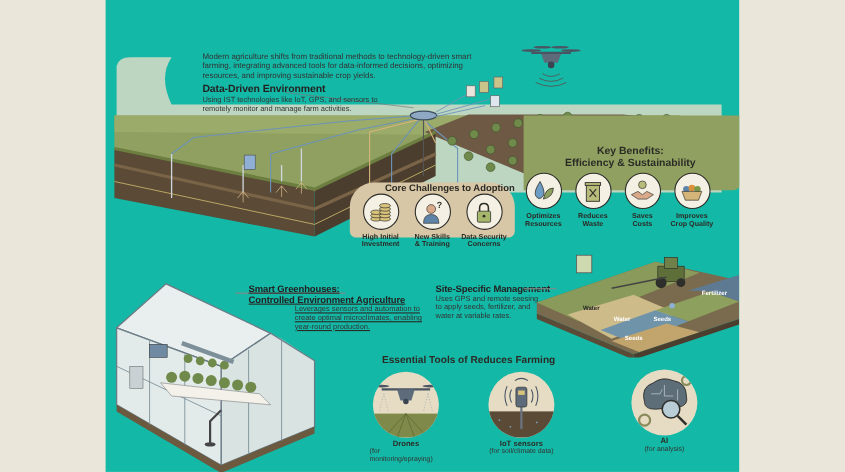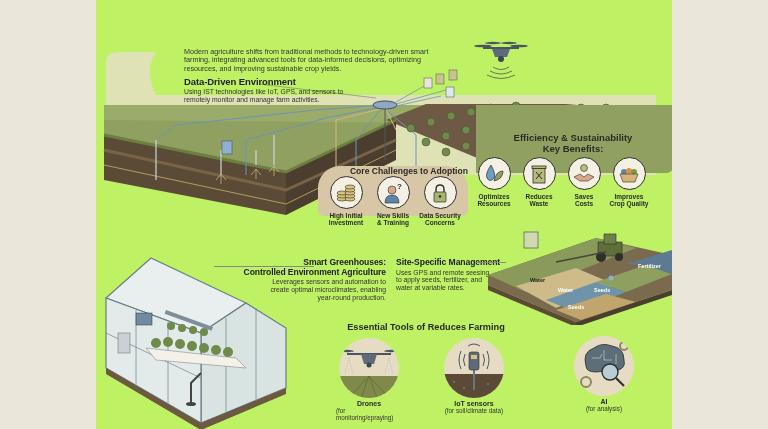--- a/index.html
+++ b/index.html
@@ -1,21 +1,21 @@
 <!DOCTYPE html>
 <html><head>
 <meta charset="utf-8">
 <style>
   * { box-sizing: border-box; margin: 0; padding: 0; }
   html, body { width: 768px; height: 429px; overflow: hidden; }
   body { background: #ece7dc; font-family: "Liberation Sans", sans-serif; color: #2b2b26; position: relative; }
   .side { position: absolute; top: 0; bottom: 0; background: #ebe6da; }
   .side.left { left: 0; width: 96px; }
   .side.right { right: 0; width: 96px; }
-  .panel { position: absolute; left: 96px; top: 0; width: 576px; height: 429px; background: #bef264; overflow: hidden; }
+  .panel { position: absolute; left: 96px; top: 0; width: 576px; height: 429px; background: #14b8a6; overflow: hidden; }
   .abs { position: absolute; }
   .intro { left: 88px; top: 48px; width: 250px; font-size: 7.2px; line-height: 8.3px; color: #333; }
   .h-sec { font-weight: bold; font-size: 9.5px; color: #222; letter-spacing: -0.1px; }
   .small { font-size: 6.8px; line-height: 7.8px; color: #333; }
   .title-principles { left: 400px; top: 62px; width: 110px; text-align: center; font-weight: bold; font-size: 9.5px; line-height: 11px; }
   .kb-title { left: 392px; top: 132px; width: 170px; text-align: center; font-weight: bold; font-size: 9.5px; line-height: 11px; }
   .circle-ico { width: 33px; height: 33px; border-radius: 50%; border: 1.6px solid #2e2e2a; background: #f4f0e4; display: flex; align-items: center; justify-content: center; }
   .lbl { font-size: 6.5px; line-height: 7.3px; font-weight: bold; text-align: center; color: #2b2b26; }
   .benefit { position: absolute; top: 157px; width: 46px; display: flex; flex-direction: column; align-items: center; gap: 3px; }
   .challenge-box { left: 222px; top: 166px; width: 150px; height: 50px; background: #d8c7a6; border-radius: 22px 22px 6px 6px; }
@@ -134,22 +134,22 @@
   </svg>
 
   <div class="abs intro">Modern agriculture shifts from traditional methods to technology-driven smart farming, integrating advanced tools for data-informed decisions, optimizing resources, and improving sustainable crop yields.</div>
   <div class="abs h-sec" style="left:88px;top:76px;">Data-Driven Environment</div>
   <div class="abs small" style="left:88px;top:88px;width:160px;">Using IST technologies like IoT, GPS, and sensors to remotely monitor and manage farm activities.</div>
 
 
   <div class="abs" style="left:380px;top:105px;width:198px;height:68px;background:#8fa060;border-radius:0 0 8px 0;z-index:0;"></div>
 
   <div class="abs kb-title" style="z-index:2">
+    <div>Key Benefits:</div>
     <div>Efficiency &amp; Sustainability</div>
-    <div>Key Benefits:</div>
   </div>
 
   <div class="benefit" style="left:375px;z-index:2;">
     <div class="circle-ico">
       <svg width="22" height="22">
           <path d="M8 2 Q2 11 4 15 Q7 20 11 15 Q13 11 8 2Z" fill="#6d9cc4" stroke="#2e2e2a" stroke-width="0.7"></path>
           <path d="M11 18 Q13 8 20 8 Q20 16 11 18Z" fill="#8ea05e" stroke="#2e2e2a" stroke-width="0.7"></path>
         </svg>
     </div>
     <div class="lbl">
@@ -276,21 +276,21 @@
         <circle cx="108" cy="94" r="4"></circle>
     </g>
     <rect x="70" y="72" width="50" height="4" fill="#7d8f98" transform="rotate(20 70 72)"></rect>
     <rect x="22" y="95" width="12" height="20" fill="#c9d1d4" stroke="#666" stroke-width="0.5"></rect>
     <rect x="40" y="75" width="16" height="12" fill="#6f8aa2" stroke="#333" stroke-width="0.5"></rect>
     <path d="M95 165 L95 145 L105 135" stroke="#444" stroke-width="2" fill="none"></path>
     <ellipse cx="95" cy="166" rx="5" ry="2" fill="#444"></ellipse>
   </svg>
   <div class="abs" style="left:118px;top:266px;width:100px;height:1px;background:#888;"></div>
 
-  <div class="abs" style="left:130px;top:258px;width:160px;text-align:right;">
+  <div class="abs" style="left:130px;top:258px;width:160px;text-align:left;text-decoration:underline;">
     <div class="h-sec" style="font-size:8.6px;line-height:9.6px;">Smart Greenhouses:</div>
     <div class="h-sec" style="font-size:8.6px;line-height:9.6px;">Controlled Environment Agriculture</div>
     <div class="small" style="margin-left:42px;width:118px;margin-top:1px;">Leverages sensors and automation to create optimal microclimates, enabling year-round production.</div>
   </div>
 
   <div class="abs" style="left:300px;top:258px;width:140px;">
     <div class="h-sec" style="font-size:8.6px;line-height:9.6px;">Site-Specific Management</div>
     <div class="small" style="width:100px;margin-top:1px;">Uses GPS and remote seesing to apply seeds, fertilizer, and water at variable rates.</div>
   </div>
   <div class="abs" style="left:380px;top:262px;width:30px;height:1px;background:#888;"></div>

